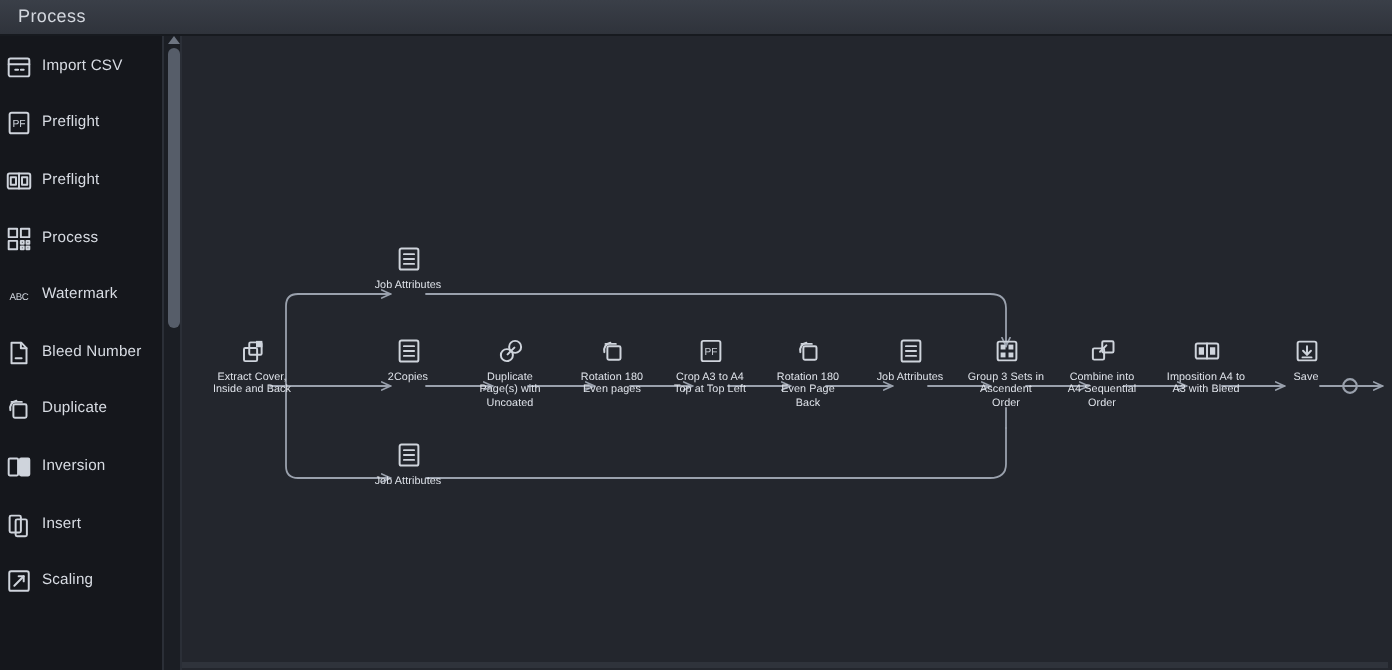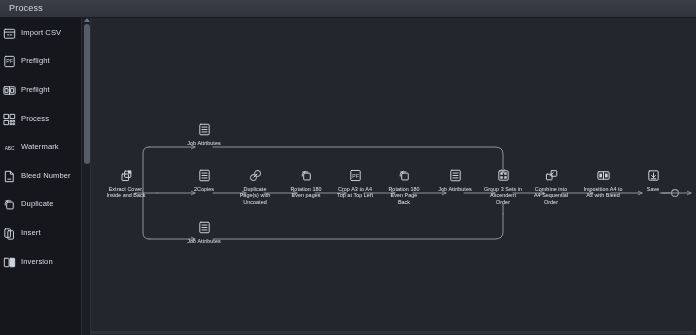--- a/index.html
+++ b/index.html
@@ -112,34 +112,44 @@
             <rect x="5" y="5.5" width="7" height="7.2" rx="0.8"></rect>
             <path d="M4 4.2 L9.5 4.2"></path>
             <path d="M3.4 8.6 A4 4 0 0 1 6.6 3.6"></path>
           </svg>
         </span>
         <span class="tx">Duplicate</span>
       </div>
       <div class="side-item">
         <span class="ic">
           <svg class="gi" viewBox="0 0 16 16" fill="none" stroke="#cfd4dc" stroke-width="1.05" stroke-linecap="round" stroke-linejoin="round">
+            <rect x="2.5" y="3.5" width="5" height="9" rx="0.6"></rect>
+            <rect x="8.5" y="3.5" width="5" height="9" rx="0.6" fill="#cfd4dc"></rect>
+          </svg>
+        </span>
+        <span class="tx">Inversion</span>
+      </div>
+      <div class="side-item">
+        <span class="ic">
+          <svg class="gi" viewBox="0 0 16 16" fill="none" stroke="#cfd4dc" stroke-width="1.05" stroke-linecap="round" stroke-linejoin="round">
             <rect x="3" y="3" width="6" height="9" rx="0.8"></rect>
             <rect x="6.2" y="5" width="6" height="9" rx="0.8"></rect>
           </svg>
         </span>
         <span class="tx">Insert</span>
       </div>
       <div class="side-item">
         <span class="ic">
           <svg class="gi" viewBox="0 0 16 16" fill="none" stroke="#cfd4dc" stroke-width="1.05" stroke-linecap="round" stroke-linejoin="round">
-            <rect x="2.5" y="3.5" width="5" height="9" rx="0.6"></rect>
-            <rect x="8.5" y="3.5" width="5" height="9" rx="0.6" fill="#cfd4dc"></rect>
-          </svg>
-        </span>
-        <span class="tx">Inversion</span>
+            <rect x="2.8" y="2.8" width="10.4" height="10.4" rx="1"></rect>
+            <path d="M5.5 10.5L10.5 5.5"></path>
+            <path d="M10.5 5.5H7.8M10.5 5.5v2.7"></path>
+          </svg>
+        </span>
+        <span class="tx">Scaling</span>
       </div>
     </div>
 
   <div class="sbtrack">
     <div class="sbarrow"></div>
     <div class="sbthumb"></div>
   </div>
 
   <div class="canvas" id="canvas">
     <svg class="wires" viewBox="0 0 603 315">

